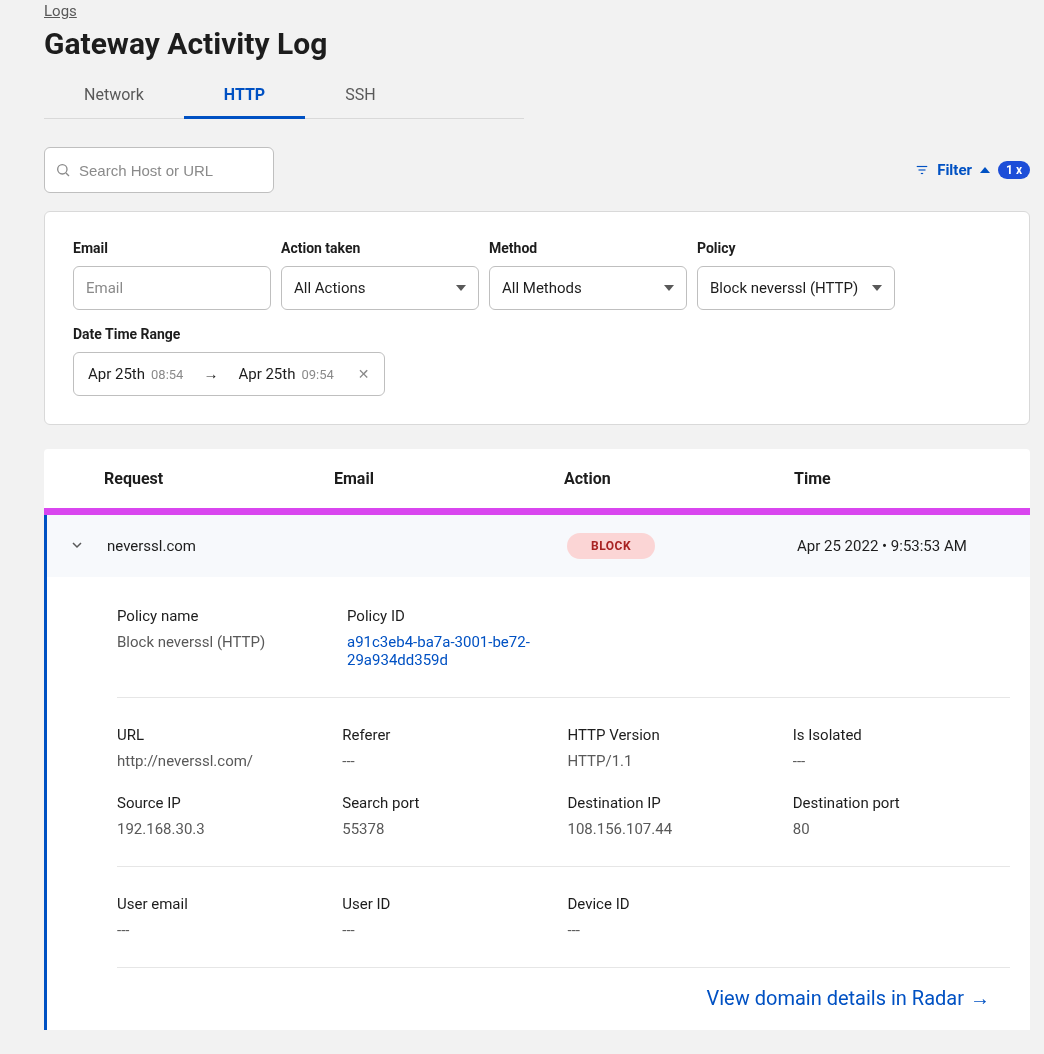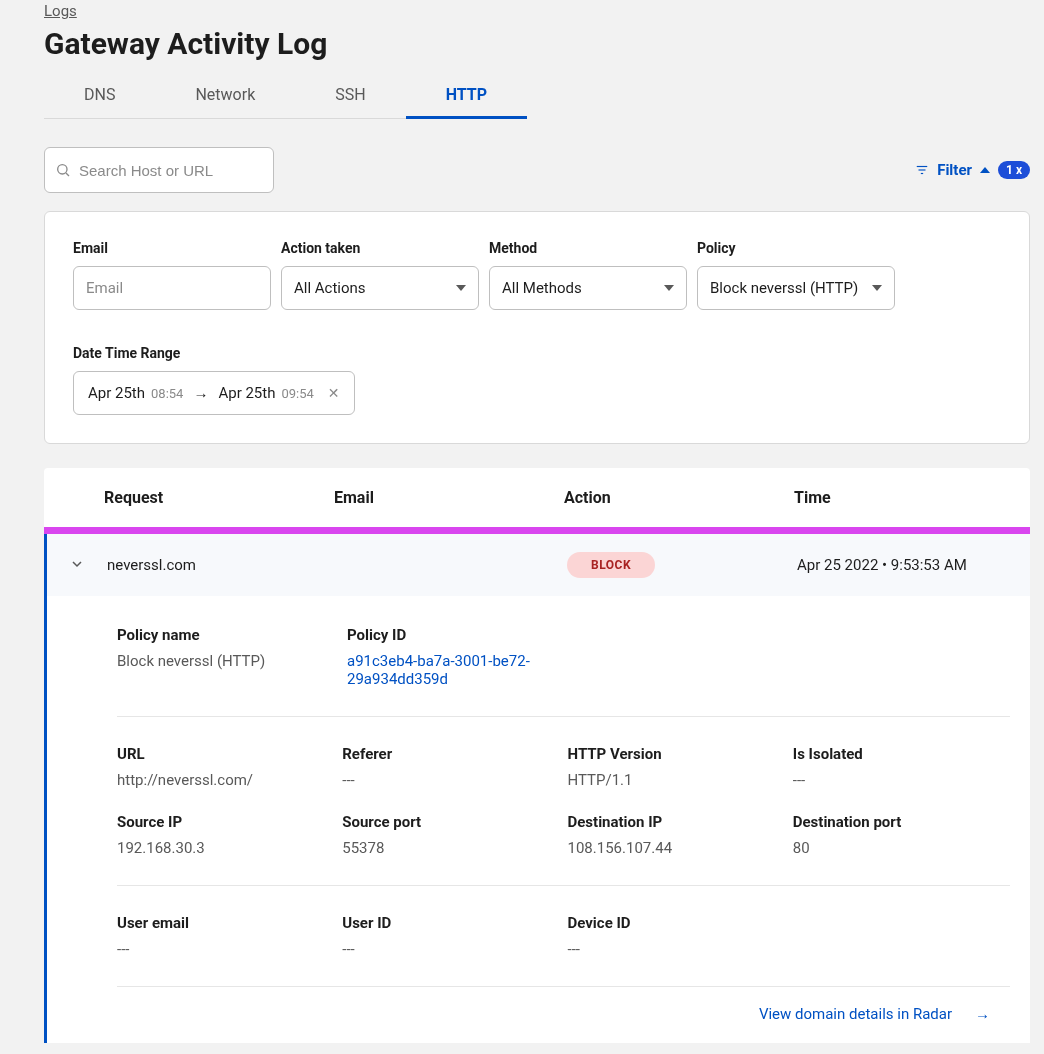--- a/index.html
+++ b/index.html
@@ -132,31 +132,31 @@
       width: 198px;
       cursor: pointer;
     }
     .text-input { color: #8a8a8a; cursor: text; }
     .select-caret {
       width: 0; height: 0;
       border-left: 5px solid transparent;
       border-right: 5px solid transparent;
       border-top: 6px solid #595959;
     }
-    .date-row { margin-top: 35px; }
+    .date-row { margin-top: 16px; }
     .date-range-box {
       display: inline-flex;
       align-items: center;
       border: 1px solid #bfbfbf;
       border-radius: 6px;
       height: 44px;
       padding: 0 14px;
       background: #fff;
       font-size: 15px;
-      gap: 10px;
+      gap: 20px;
     }
     .date-part { display: flex; align-items: baseline; gap: 6px; }
     .date-time { color: #8a8a8a; font-size: 13px; }
     .arrow { color: #1d1d1d; }
     .clear-x { color: #8a8a8a; cursor: pointer; margin-left: 4px; font-size: 14px; }
 
     .table-wrap {
       margin: 24px 14px 0 44px;
       background: #fff;
       border-radius: 4px 4px 0 0;
@@ -205,48 +205,47 @@
     .details-section {
       display: grid;
       grid-template-columns: repeat(4, 1fr);
       gap: 24px 8px;
       padding-bottom: 28px;
       border-bottom: 1px solid #e6e6e6;
       margin-bottom: 28px;
     }
     .details-section.two { grid-template-columns: 222px 1fr 0 0; }
     .details-section.last { border-bottom: 1px solid #e6e6e6; margin-bottom: 18px; }
-    .dlabel { font-weight: 700; font-size: 15px; margin-bottom: 8px; }
+    .dlabel { font-weight: 400; font-size: 15px; margin-bottom: 8px; }
     .dval { font-size: 15px; color: #595959; word-break: break-word; }
     .dval.link { color: #0051c3; cursor: pointer; }
     .radar-row {
       text-align: right;
       padding: 0 20px 20px 0;
     }
     .radar-link {
       color: #0051c3;
-      font-size: 15px;
+      font-size: 20px;
       cursor: pointer;
       display: inline-flex;
       align-items: center;
-      gap: 23px;
+      gap: 6px;
     }
   </style>
 </head>
 <body>
 
 <div class="page">
   <div class="header">
     <div class="breadcrumb">Logs</div>
     <h1 class="page-title">Gateway Activity Log</h1>
     <div class="tabs">
-      <div class="tab">DNS</div>
       <div class="tab">Network</div>
+      <div class="tab active">HTTP</div>
       <div class="tab">SSH</div>
-      <div class="tab active">HTTP</div>
     </div>
   </div>
 
   <div class="controls-row">
     <div class="search-box">
       <svg width="16" height="16" viewBox="0 0 24 24" fill="none" stroke="#8a8a8a" stroke-width="2">
           <circle cx="11" cy="11" r="7"></circle>
           <line x1="21" y1="21" x2="16.5" y2="16.5"></line>
         </svg>
       <input class="search-input" placeholder="Search Host or URL" style="">
@@ -360,21 +359,21 @@
         </div>
         <div>
           <div class="dlabel">Is Isolated</div>
           <div class="dval">---</div>
         </div>
         <div>
           <div class="dlabel">Source IP</div>
           <div class="dval">192.168.30.3</div>
         </div>
         <div>
-          <div class="dlabel">Source port</div>
+          <div class="dlabel">Search port</div>
           <div class="dval">55378</div>
         </div>
         <div>
           <div class="dlabel">Destination IP</div>
           <div class="dval">108.156.107.44</div>
         </div>
         <div>
           <div class="dlabel">Destination port</div>
           <div class="dval">80</div>
         </div>

